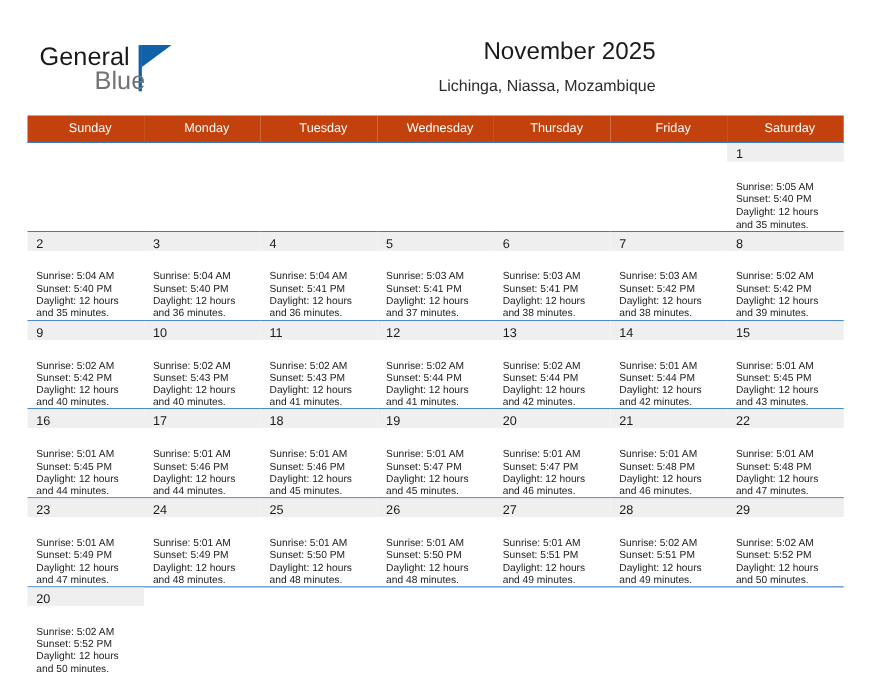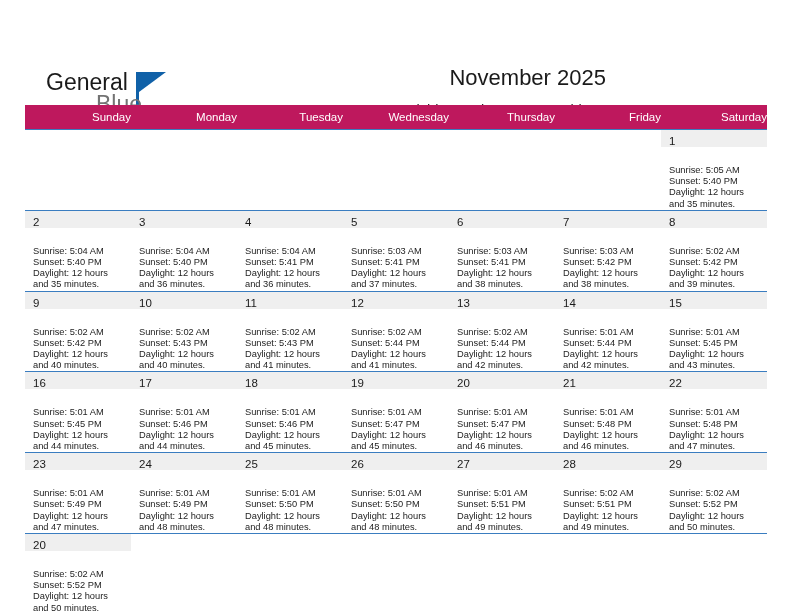--- a/index.html
+++ b/index.html
@@ -17,25 +17,24 @@
   .page {
     position: relative;
     width: 792px;
     height: 612px;
     box-sizing: border-box;
   }
 
   
   .header {
     position: absolute;
-    left: 10px;
+    left: 0;
     top: 0;
     width: 632px;
     height: 100px;
-    margin-top: 31px;
   }
   .brand {
     position: absolute;
     left: 36px;
     top: 38px;
     width: 200px;
     height: 52px;
   }
   .brand-general {
     position: absolute;
@@ -96,25 +95,25 @@
   
   .calendar {
     position: absolute;
     left: 25px;
     top: 105px;
     width: 742px;
     border-collapse: collapse;
     table-layout: fixed;
   }
   .calendar th {
-    background: #be185d;
+    background: #c2410c;
     color: #ffffff;
     font-size: 11.5px;
     font-weight: normal;
-    text-align: right;
+    text-align: center;
     padding: 6px 0 6px 8px;
     height: 12px;
     border: none;
   }
   .calendar td {
     vertical-align: top;
     padding: 0;
     border: none;
     border-top: 1.5px solid #3a7dc0;
     height: 62px;

